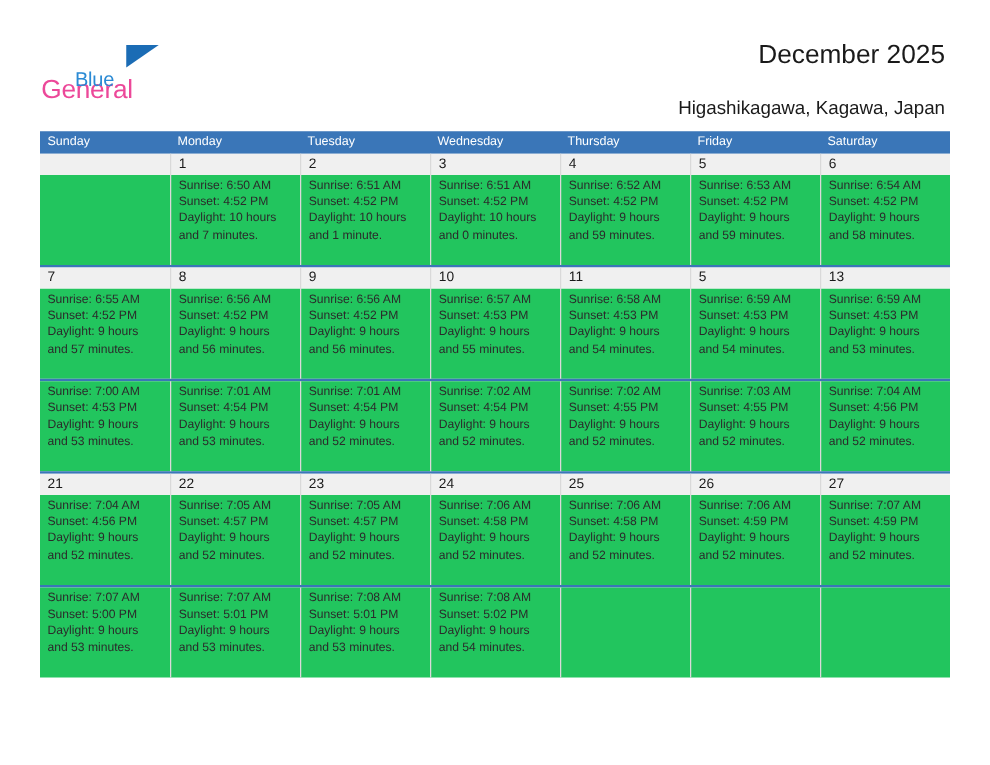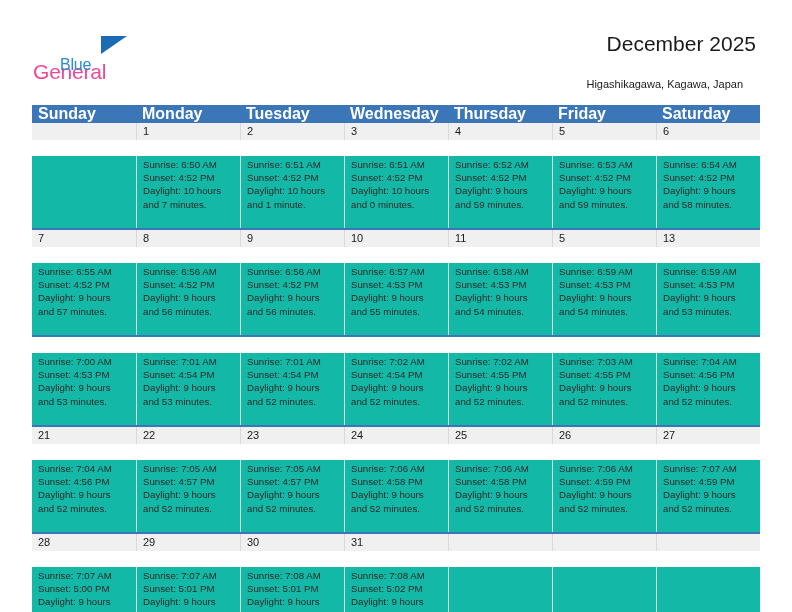--- a/index.html
+++ b/index.html
@@ -70,23 +70,23 @@
     right: 36px;
     top: 32px;
     font-size: 21px;
     color: #1a1a1a;
     text-align: center;
     white-space: nowrap;
     font-weight: normal;
   }
   .subtitle {
     position: absolute;
-    right: 49px;
+    right: 36px;
     top: 78px;
-    font-size: 11px;
+    font-size: 15px;
     color: #1a1a1a;
     text-align: right;
     white-space: nowrap;
   }
 
   
   .cal {
     position: absolute;
     left: 32px;
     top: 105px;
@@ -95,26 +95,25 @@
   .dow-row {
     display: flex;
     width: 728px;
     height: 18px;
     background: #3a76b8;
   }
   .dow {
     flex: 1 1 104px;
     width: 104px;
     color: #ffffff;
-    font-size: 16px;
+    font-size: 10px;
     line-height: 18px;
     padding-left: 6px;
     box-sizing: border-box;
     white-space: nowrap;
-    font-weight: bold;
   }
 
   .week {
     width: 728px;
     border-top: 2px solid #3a76b8;
   }
   .week.first {
     border-top: none;
   }
   .numbers {
@@ -132,22 +131,21 @@
     line-height: 17px;
     color: #1a1a1a;
     border-left: 1px solid #d9d9d9;
   }
   .num:first-child { border-left: none; }
 
   .bodies {
     display: flex;
     width: 728px;
     height: 72px;
-    background: #14b8a6;
-    margin-top: 16px;
+    background: #22c55e;
   }
   .cell {
     flex: 1 1 104px;
     width: 104px;
     box-sizing: border-box;
     padding: 2px 6px 0 6px;
     border-left: 1px solid #d9d9d9;
   }
   .cell:first-child { border-left: none; }
   .line {
@@ -395,29 +393,20 @@
         <div class="cell">
           <div class="line">Sunrise: 7:07 AM</div>
           <div class="line">Sunset: 4:59 PM</div>
           <div class="line">Daylight: 9 hours</div>
           <div class="line">and 52 minutes.</div>
         </div>
       </div>
     </div>
 
     <div class="week">
-      <div class="numbers">
-        <div class="num">28</div>
-        <div class="num">29</div>
-        <div class="num">30</div>
-        <div class="num">31</div>
-        <div class="num"></div>
-        <div class="num"></div>
-        <div class="num"></div>
-      </div>
       <div class="bodies">
         <div class="cell">
           <div class="line">Sunrise: 7:07 AM</div>
           <div class="line">Sunset: 5:00 PM</div>
           <div class="line">Daylight: 9 hours</div>
           <div class="line">and 53 minutes.</div>
         </div>
         <div class="cell">
           <div class="line">Sunrise: 7:07 AM</div>
           <div class="line">Sunset: 5:01 PM</div>

